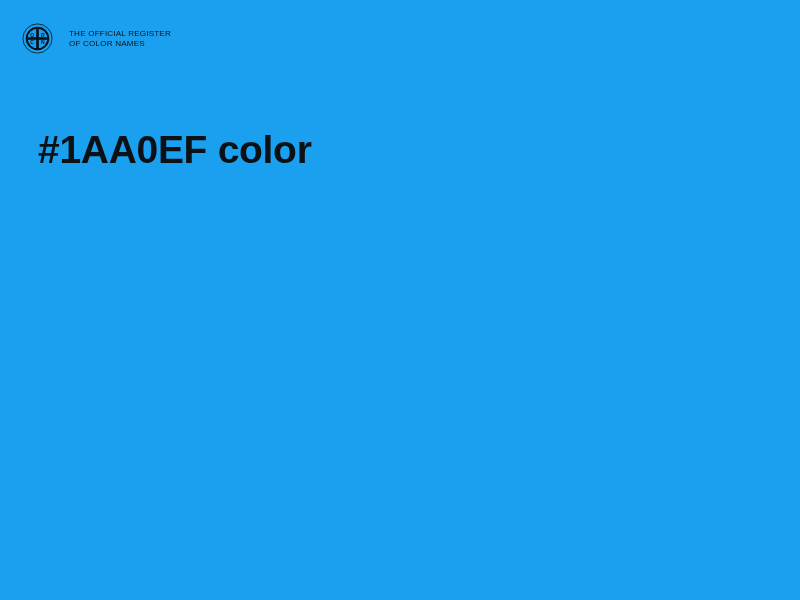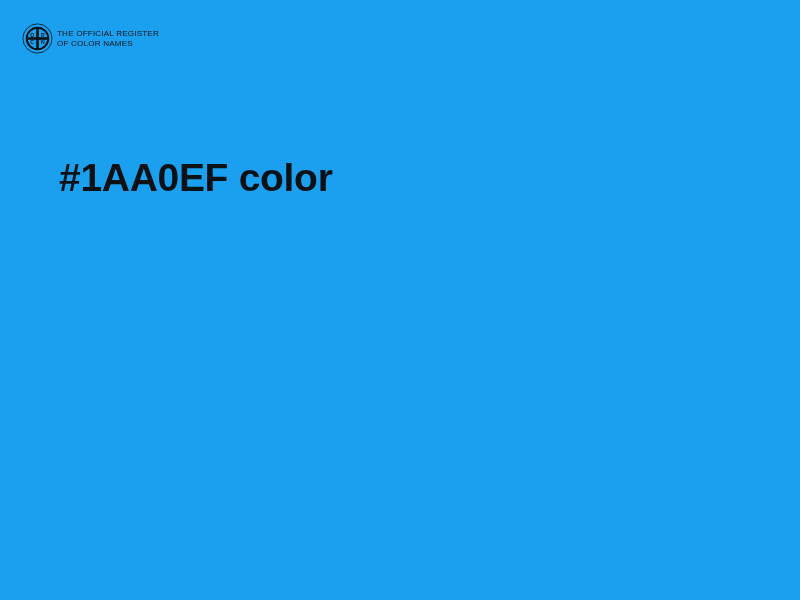--- a/index.html
+++ b/index.html
@@ -21,21 +21,21 @@
     background: #1aa0ef;
   }
 
   
   .brand {
     position: absolute;
     left: 22px;
     top: 23px;
     display: flex;
     align-items: center;
-    gap: 4px;
+    gap: 16px;
   }
 
   .brand-seal {
     width: 31px;
     height: 31px;
     flex: 0 0 31px;
     display: block;
   }
 
   .brand-wordmark {
@@ -50,24 +50,23 @@
     padding-top: 1px;
   }
 
   .brand-line {
     display: block;
   }
 
   
   .content {
     position: absolute;
-    left: 59px;
+    left: 38px;
     top: 126px;
     width: 700px;
-    margin-top: 28px;
   }
 
   .color-title {
     margin: 0;
     color: #0c1116;
     font-size: 39px;
     line-height: 47px;
     font-weight: bold;
     letter-spacing: -0.3px;
     white-space: nowrap;

